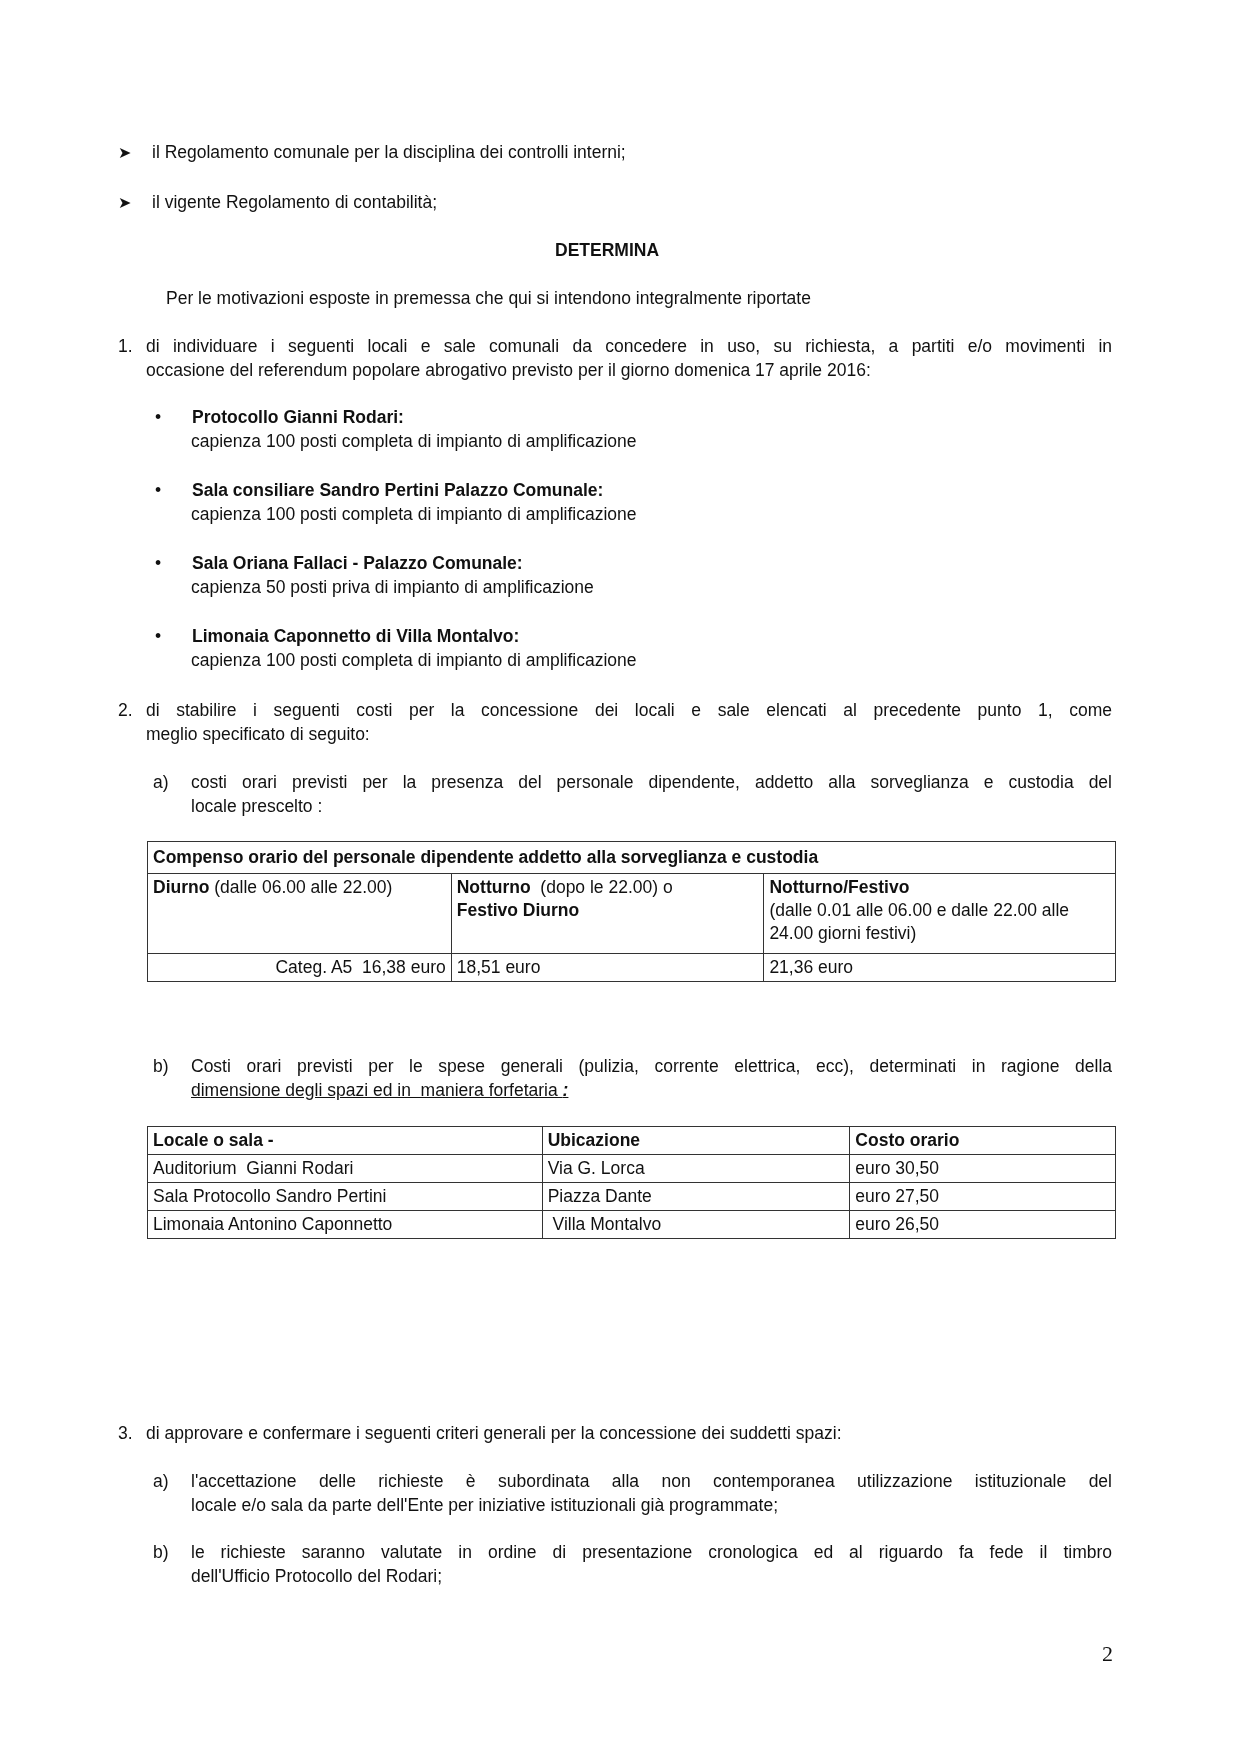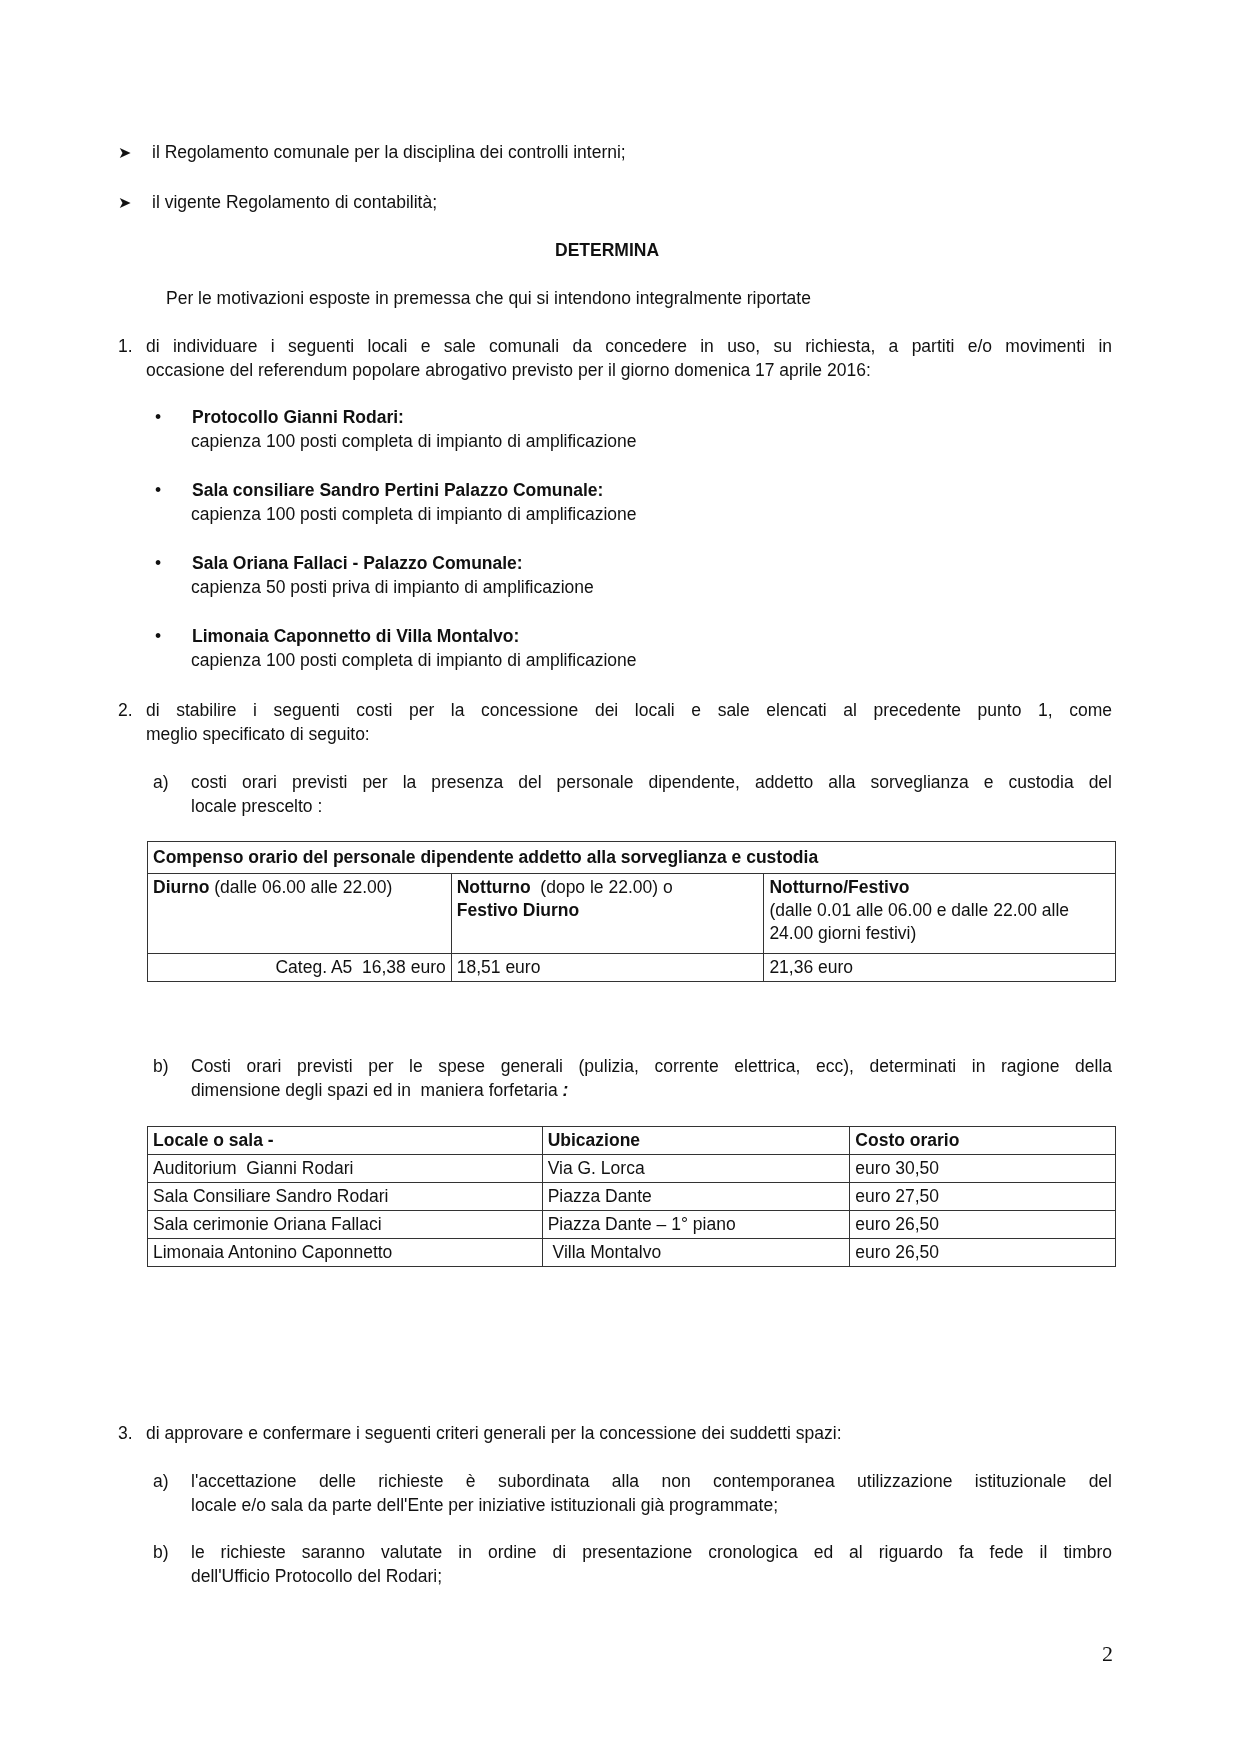--- a/index.html
+++ b/index.html
@@ -88,48 +88,43 @@
   <tr>
     <td style="white-space:pre;text-align:right;">Categ. A5  16,38 euro</td>
     <td>18,51 euro</td>
     <td>21,36 euro</td>
   </tr>
 </tbody>
   </table>
 
 <div class="abs line" style="left:153px; top:1054px;">b)</div>
 <div class="abs line just" style="left:191px; top:1054px; width:921px;">Costi orari previsti per le spese generali (pulizia, corrente elettrica, ecc), determinati in ragione della</div>
-<div class="abs line" style="left:191px; top:1078px; white-space:pre;"><span>dimensione degli spazi ed in  maniera forfetaria </span><b><i>:</i></b></div>
+<div class="abs line" style="left:191px; top:1078px; white-space:pre;text-decoration:underline;"><span>dimensione degli spazi ed in  maniera forfetaria </span><b><i>:</i></b></div>
 
 <table class="doc" style="left:147px; top:1126px; width:969px;">
   <colgroup>
       <col style="width:395px">
       <col style="width:308px">
       <col style="width:266px">
     </colgroup>
   <tbody>
   <tr>
     <td class="b">Locale o sala -</td>
     <td class="b c">Ubicazione</td>
     <td class="b c">Costo orario</td>
   </tr>
   <tr>
     <td style="white-space:pre;">Auditorium  Gianni Rodari</td>
     <td>Via G. Lorca</td>
     <td>euro 30,50</td>
   </tr>
   <tr>
-    <td>Sala Consiliare Sandro Rodari</td>
+    <td>Sala Protocollo Sandro Pertini</td>
     <td>Piazza Dante</td>
     <td>euro 27,50</td>
-  </tr>
-  <tr>
-    <td>Sala cerimonie Oriana Fallaci</td>
-    <td>Piazza Dante – 1° piano</td>
-    <td>euro 26,50</td>
   </tr>
   <tr>
     <td>Limonaia Antonino Caponnetto</td>
     <td style="white-space:pre;"> Villa Montalvo</td>
     <td>euro 26,50</td>
   </tr>
 </tbody>
   </table>
 
 <div class="abs line" style="left:118px; top:1421px;">3.</div>

